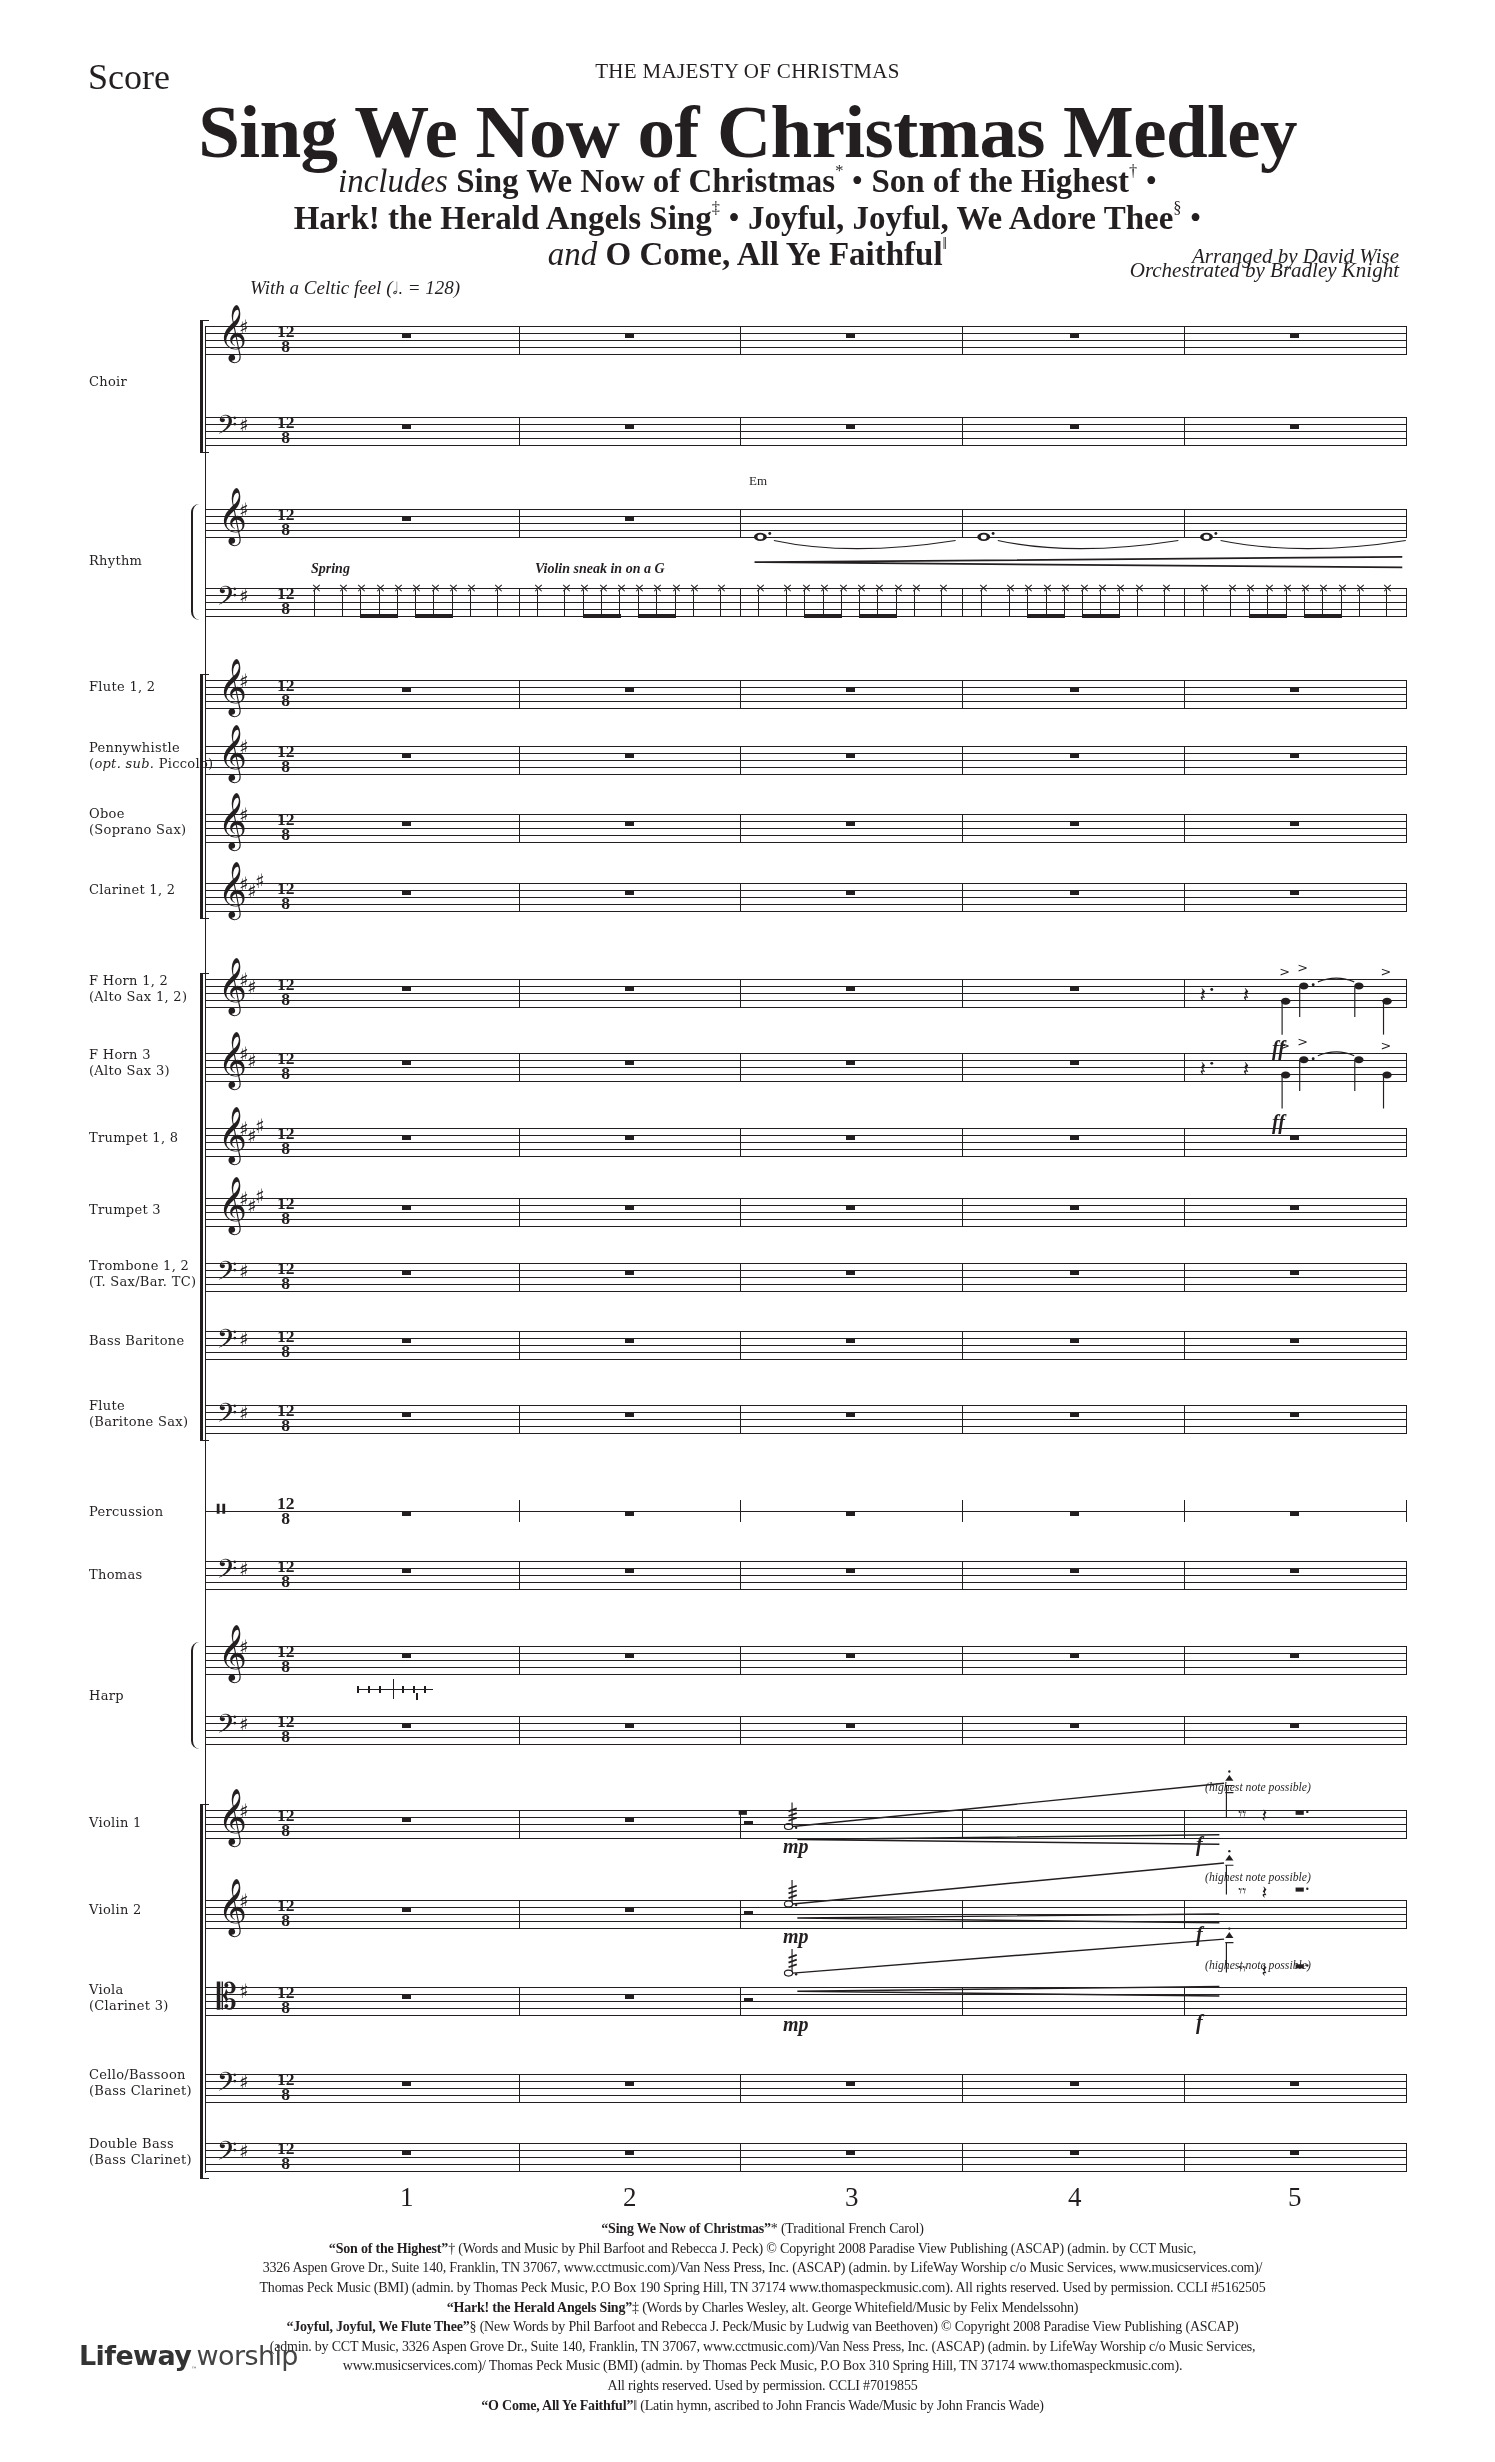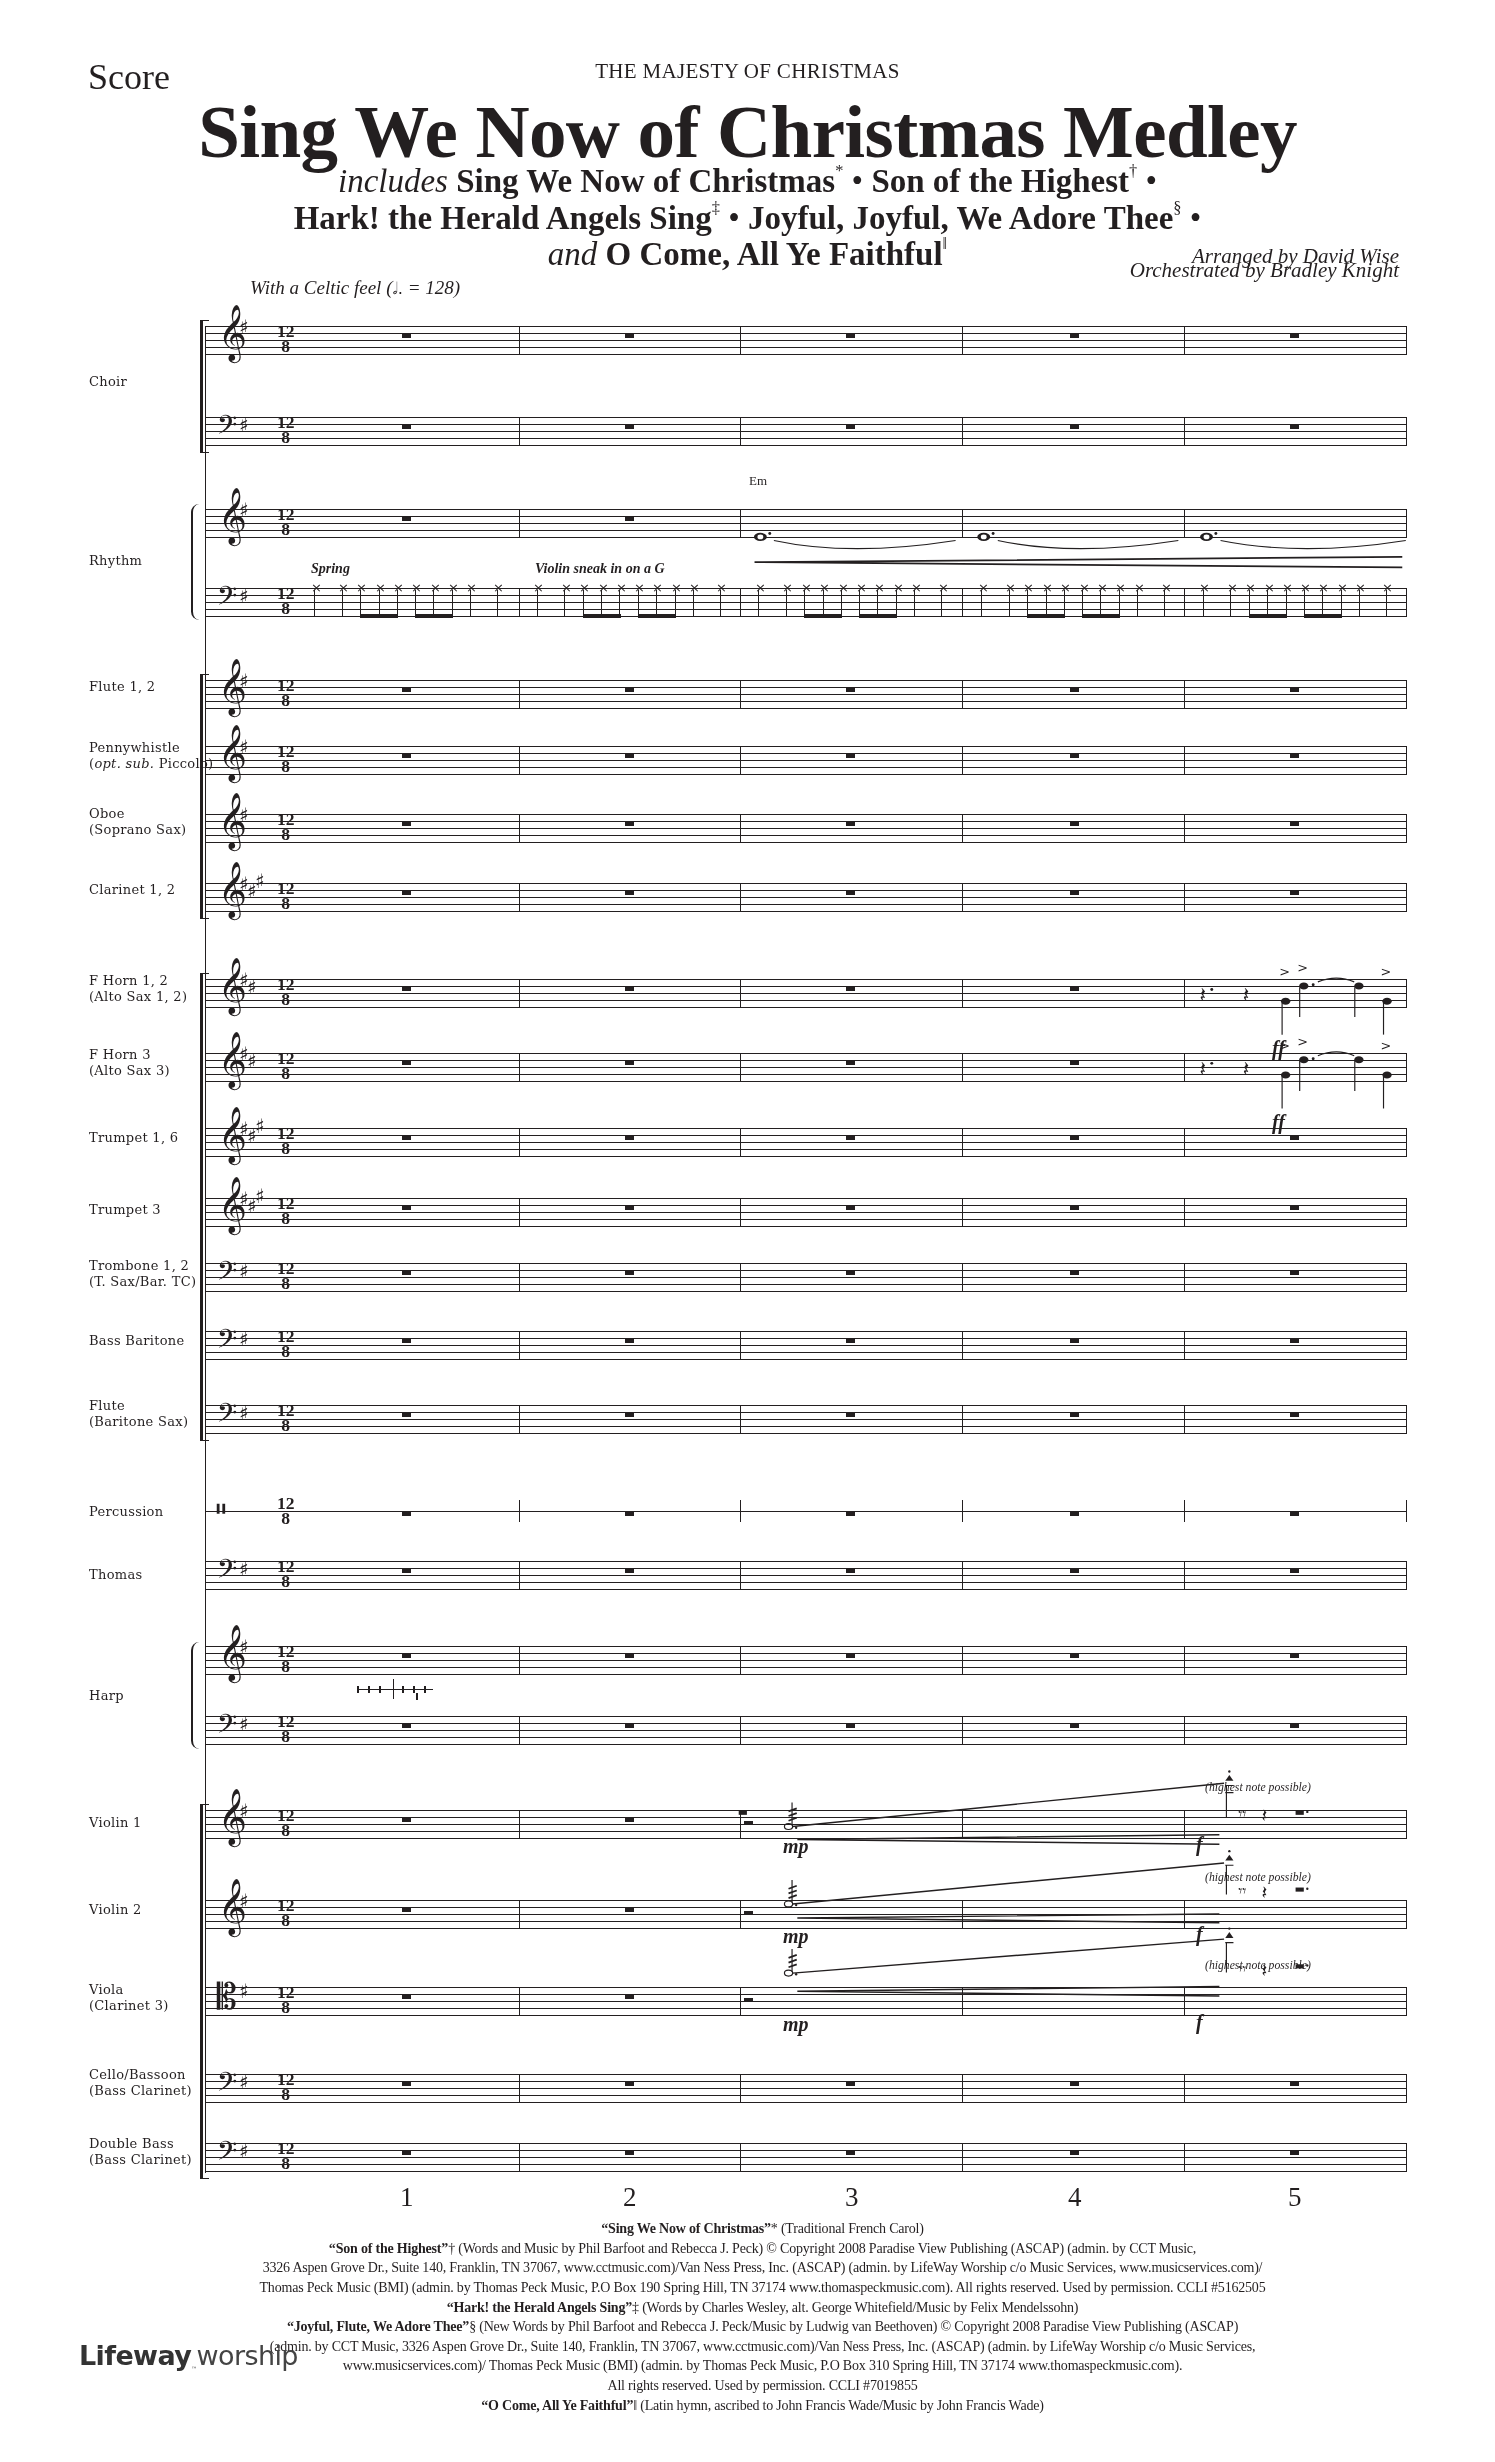--- a/index.html
+++ b/index.html
@@ -763,21 +763,21 @@
     </div>
     <div class="abs inst" style="top: 973px;">
       <div>F Horn 1, 2</div>
       <div>(Alto Sax 1, 2)</div>
     </div>
     <div class="abs inst" style="top: 1047px;">
       <div>F Horn 3</div>
       <div>(Alto Sax 3)</div>
     </div>
     <div class="abs inst" style="top: 1130px;">
-      <div>Trumpet 1, 6</div>
+      <div>Trumpet 1, 8</div>
     </div>
     <div class="abs inst" style="top: 1202px;">
       <div>Trumpet 3</div>
     </div>
     <div class="abs inst" style="top: 1258px;">
       <div>Trombone 1, 2</div>
       <div>(T. Sax/Bar. TC)</div>
     </div>
     <div class="abs inst" style="top: 1333px;">
       <div>Bass Baritone</div>
@@ -950,21 +950,21 @@
     <div class="abs mnum" style="left: 1063px;">4</div>
     <div class="abs mnum" style="left: 1283px;">5</div>
   </div>
 
 <div id="footer">
     <div class="abs footer" style="top: 2222px;"><b>“Sing We Now of Christmas”</b><span>* (Traditional French Carol)</span></div>
     <div class="abs footer" style="top: 2242px;"><b>“Son of the Highest”</b><span>† (Words and Music by Phil Barfoot and Rebecca J. Peck)  © Copyright 2008 Paradise View Publishing (ASCAP) (admin. by CCT Music,</span></div>
     <div class="abs footer" style="top: 2261px;"><span>3326 Aspen Grove Dr., Suite 140, Franklin, TN 37067, www.cctmusic.com)/Van Ness Press, Inc. (ASCAP) (admin. by LifeWay Worship c/o Music Services, www.musicservices.com)/</span></div>
     <div class="abs footer" style="top: 2281px;"><span>Thomas Peck Music (BMI) (admin. by Thomas Peck Music, P.O Box 190 Spring Hill, TN 37174 www.thomaspeckmusic.com). All rights reserved. Used by permission. CCLI #5162505</span></div>
     <div class="abs footer" style="top: 2301px;"><b>“Hark! the Herald Angels Sing”</b><span>‡  (Words by Charles Wesley, alt. George Whitefield/Music by Felix Mendelssohn)</span></div>
-    <div class="abs footer" style="top: 2320px;"><b>“Joyful, Flute, We Adore Thee”</b><span>§  (New Words by Phil Barfoot and Rebecca J. Peck/Music by Ludwig van Beethoven)  © Copyright 2008 Paradise View Publishing (ASCAP)</span></div>
+    <div class="abs footer" style="top: 2320px;"><b>“Joyful, Joyful, We Flute Thee”</b><span>§  (New Words by Phil Barfoot and Rebecca J. Peck/Music by Ludwig van Beethoven)  © Copyright 2008 Paradise View Publishing (ASCAP)</span></div>
     <div class="abs footer" style="top: 2340px;"><span>(admin. by CCT Music, 3326 Aspen Grove Dr., Suite 140, Franklin, TN 37067, www.cctmusic.com)/Van Ness Press, Inc. (ASCAP) (admin. by LifeWay Worship c/o Music Services,</span></div>
     <div class="abs footer" style="top: 2359px;"><span>www.musicservices.com)/ Thomas Peck Music (BMI) (admin. by Thomas Peck Music, P.O Box 310 Spring Hill, TN 37174 www.thomaspeckmusic.com).</span></div>
     <div class="abs footer" style="top: 2379px;"><span>All rights reserved. Used by permission. CCLI #7019855</span></div>
     <div class="abs footer" style="top: 2399px;"><b>“O Come, All Ye Faithful”</b><span>‖  (Latin hymn, ascribed to John Francis Wade/Music by John Francis Wade)</span></div>
   </div>
 
 <div class="abs logo"><b>Lifeway</b><sub style="font-size:5.9px;">™</sub><span>worship</span></div>
 
 
 </body></html>

